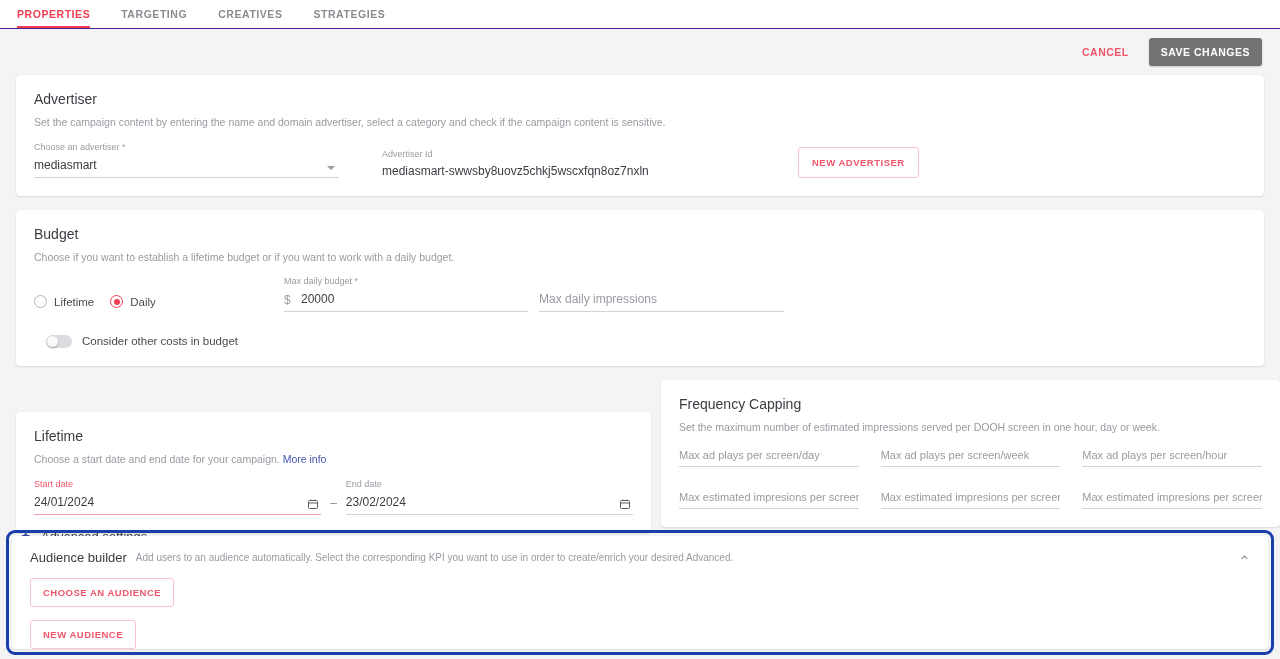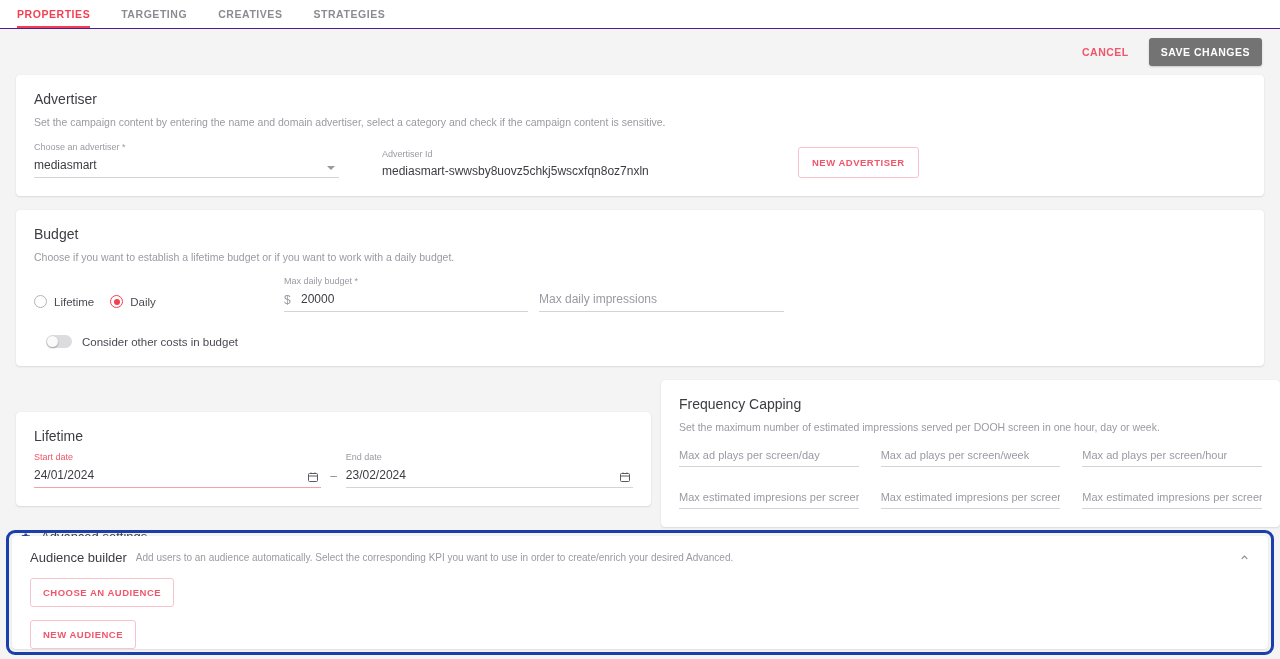--- a/index.html
+++ b/index.html
@@ -97,21 +97,21 @@
   .radio.on .radio-dot::after {
     content: ""; position: absolute; left: 2.5px; top: 2.5px;
     width: 6px; height: 6px; border-radius: 50%; background: #f43f52;
   }
   .radio-label { font-size: 11.5px; color: #4a4a52; }
   .money-field { width: 244px; position: relative; }
   .money-prefix { position: absolute; left: 0; bottom: 5px; font-size: 12px; color: #9a9aa2; }
   .money-field .field-line { padding-left: 17px; }
   .imp-field { width: 245px; margin-left: 11px; }
 
-  .toggle-row { display: flex; align-items: center; gap: 10px; margin-top: 23px; padding-left: 12px; }
+  .toggle-row { display: flex; align-items: flex-start; gap: 10px; margin-top: 23px; padding-left: 12px; }
   .toggle {
     width: 26px; height: 13px; border-radius: 7px; background: #dcdce0;
     position: relative; cursor: pointer; flex: none;
   }
   .toggle::after {
     content: ""; position: absolute; left: 1px; top: 1px;
     width: 11px; height: 11px; border-radius: 50%; background: #fafafa;
     box-shadow: 0 1px 2px rgba(0,0,0,.3);
   }
   .toggle-label { font-size: 11.5px; color: #4a4a52; }
@@ -225,20 +225,24 @@
     <div class="toggle-row">
       <span class="toggle"></span>
       <span class="toggle-label">Consider other costs in budget</span>
     </div>
   </div>
 
   <div class="two-col" style="margin:0 16px 12px 16px;">
     <div class="col-left">
       <div class="card">
         <h2 class="card-title">Lifetime</h2>
+        <p class="card-desc">
+          <span>Choose a start date and end date for your campaign.</span>
+          <a class="link">More info</a>
+        </p>
         <div class="date-row">
           <div class="field date-field">
             <span class="field-label req">Start date</span>
             <input class="field-line active" value="24/01/2024" style="">
             <svg class="cal-ico" viewBox="0 0 24 24" fill="none" stroke="#5a5a62" stroke-width="2">
               <rect x="3" y="5" width="18" height="16" rx="2"></rect>
                 <line x1="3" y1="10" x2="21" y2="10"></line>
               <line x1="8" y1="3" x2="8" y2="6"></line>
                 <line x1="16" y1="3" x2="16" y2="6"></line>
             </svg>

